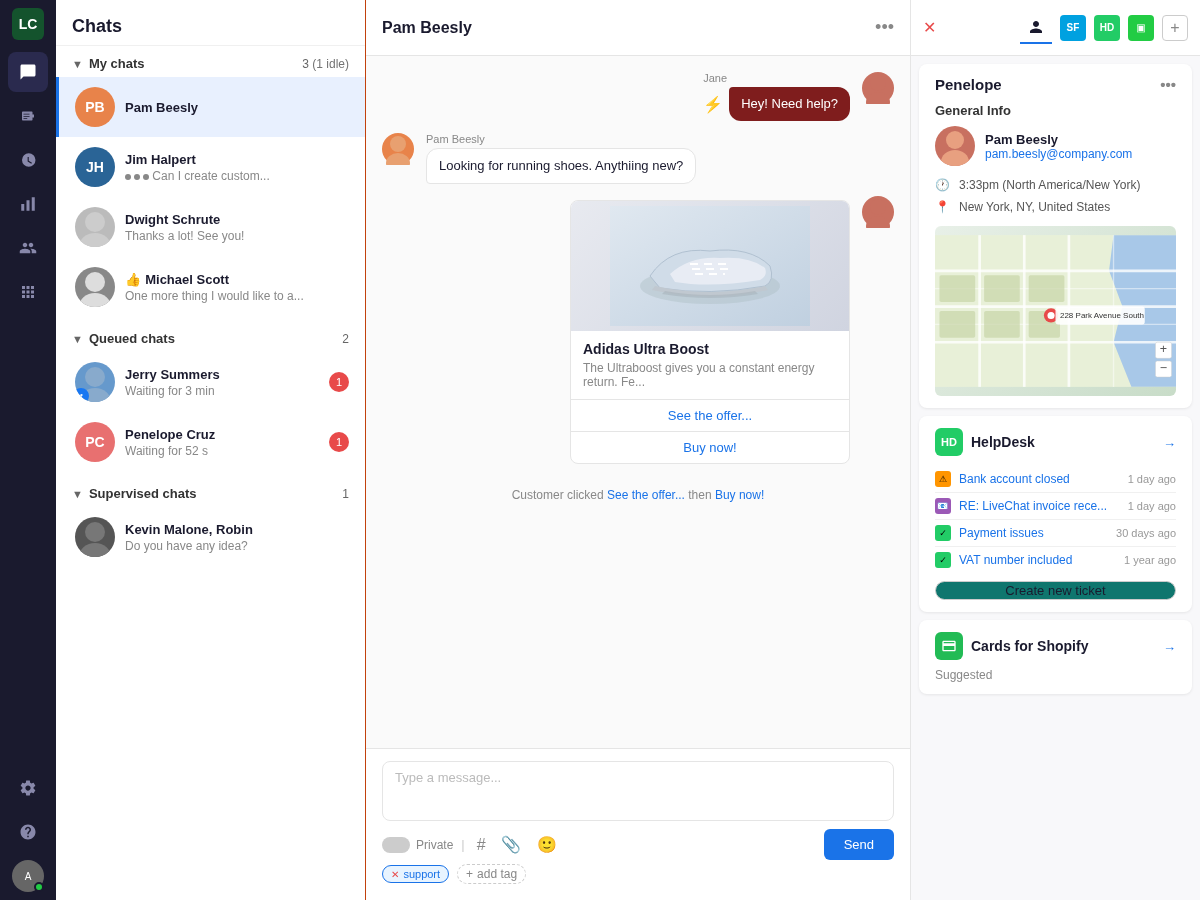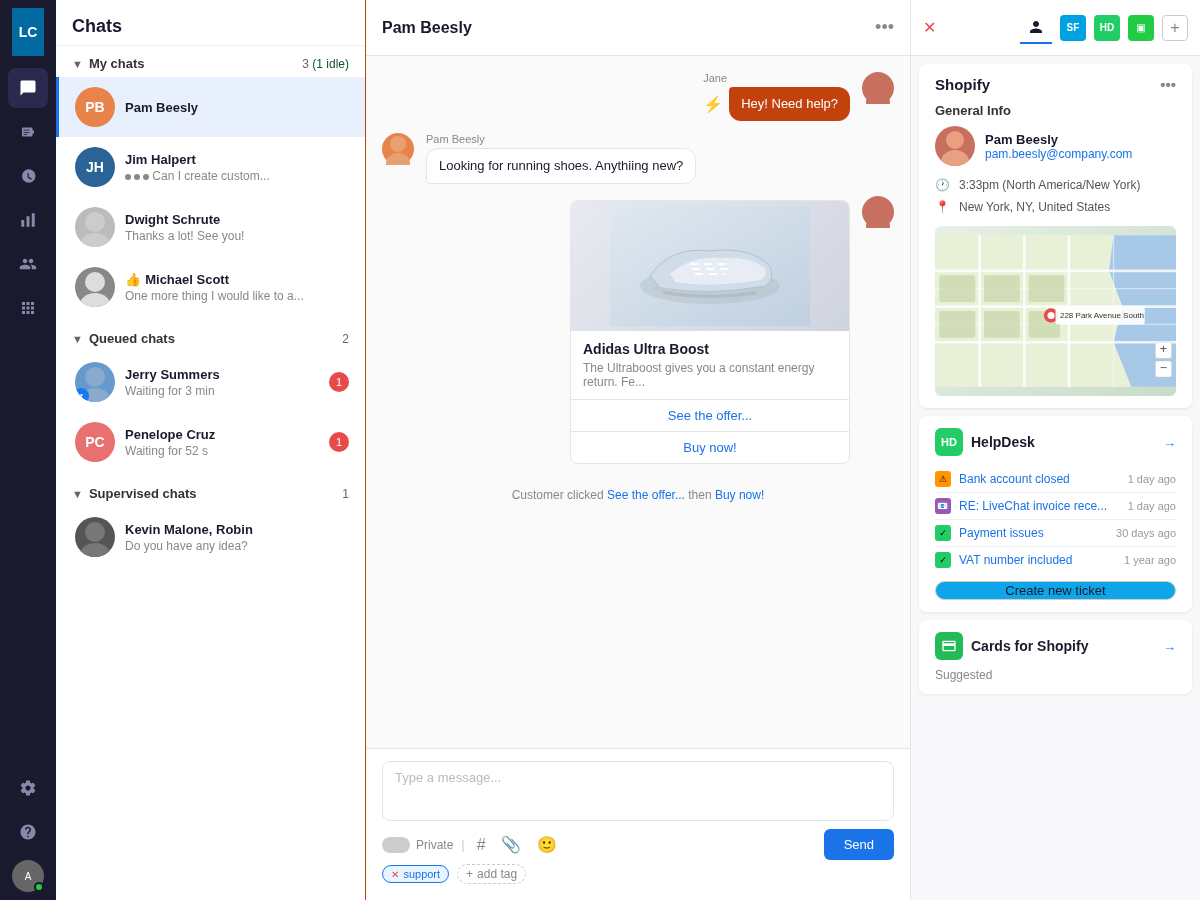--- a/index.html
+++ b/index.html
@@ -1,35 +1,35 @@
 <!DOCTYPE html>
 <html><head>
   <meta charset="utf-8">
   <style>
     * { box-sizing: border-box; margin: 0; padding: 0; }
     body { font-family: -apple-system, BlinkMacSystemFont, 'Segoe UI', sans-serif; font-size: 13px; background: #f0f0f0; display: flex; height: 900px; width: 1200px; overflow: hidden; }
 
     
     .icon-bar { width: 56px; background: #1a1a2e; display: flex; flex-direction: column; align-items: center; padding: 8px 0; gap: 4px; }
-    .icon-bar-logo { width: 32px; height: 48px; background: #0369a1; border-radius: 1px; display: flex; align-items: center; justify-content: center; color: white; font-weight: bold; font-size: 14px; margin-bottom: 8px; }
+    .icon-bar-logo { width: 32px; height: 32px; background: #14532d; border-radius: 6px; display: flex; align-items: center; justify-content: center; color: white; font-weight: bold; font-size: 14px; margin-bottom: 8px; }
     .icon-bar-item { width: 40px; height: 40px; display: flex; align-items: center; justify-content: center; border-radius: 8px; cursor: pointer; color: #8888aa; font-size: 16px; }
     .icon-bar-item.active { background: #2a2a4e; color: white; }
     .icon-bar-bottom { margin-top: auto; display: flex; flex-direction: column; align-items: center; gap: 4px; }
     .avatar-small { width: 32px; height: 32px; border-radius: 50%; background: #555; display: flex; align-items: center; justify-content: center; color: white; font-size: 11px; position: relative; }
     .online-dot { width: 10px; height: 10px; background: #22cc44; border-radius: 50%; position: absolute; bottom: 0; right: 0; border: 2px solid #1a1a2e; }
 
     
     .chats-sidebar { width: 310px; background: white; border-right: 1px solid #c2410c; display: flex; flex-direction: column; overflow: hidden; }
     .chats-header { padding: 16px 16px 8px; font-size: 18px; font-weight: 600; color: #1a1a2e; border-bottom: 1px solid #f0f0f0; }
 
     .section-header { display: flex; align-items: center; padding: 10px 16px 6px; cursor: pointer; }
     .section-header .chevron { color: #666; margin-right: 6px; font-size: 11px; }
     .section-title { font-size: 13px; font-weight: 600; color: #333; flex: 1; }
     .section-count { font-size: 12px; color: #666; }
-    .section-count .idle { color: #14532d; }
+    .section-count .idle { color: #737373; }
     .chat-item { display: flex; align-items: center; padding: 10px 16px; cursor: pointer; gap: 10px; border-left: 3px solid transparent; }
     .chat-item.active { background: #e8f0fe; border-left: 3px solid #1a73e8; }
 
     .chat-avatar { width: 40px; height: 40px; border-radius: 50%; display: flex; align-items: center; justify-content: center; font-weight: bold; color: white; font-size: 14px; flex-shrink: 0; position: relative; }
     .chat-fb-badge { position: absolute; bottom: -2px; left: -2px; width: 16px; height: 16px; background: #1877f2; border-radius: 50%; display: flex; align-items: center; justify-content: center; color: white; font-size: 8px; font-weight: bold; }
 
     .chat-info { flex: 1; min-width: 0; }
     .chat-name { font-size: 13px; font-weight: 600; color: #1a1a2e; white-space: nowrap; overflow: hidden; text-overflow: ellipsis; }
     .chat-preview { font-size: 12px; color: #888; white-space: nowrap; overflow: hidden; text-overflow: ellipsis; margin-top: 2px; }
     .chat-preview .price { background: #f5f5f5; padding: 1px 6px; border-radius: 3px; color: #555; }
@@ -43,21 +43,21 @@
     .chat-header-dots { color: #888; font-size: 18px; cursor: pointer; }
 
     .chat-messages { flex: 1; overflow-y: auto; padding: 16px; display: flex; flex-direction: column; gap: 12px; }
 
     .msg-row { display: flex; align-items: flex-start; gap: 12px; }
     .msg-row.right { flex-direction: row-reverse; }
     .msg-avatar { width: 32px; height: 32px; border-radius: 50%; background: #888; flex-shrink: 0; display: flex; align-items: center; justify-content: center; color: white; font-size: 11px; }
     .msg-content { max-width: 70%; }
     .msg-sender { font-size: 11px; color: #888; margin-bottom: 3px; }
     .msg-bubble { padding: 8px 12px; border-radius: 12px; font-size: 13px; line-height: 1.4; }
-    .msg-bubble.bot { background: #c2410c; color: white; border-radius: 4px 12px 12px 12px; }
+    .msg-bubble.bot { background: #7f1d1d; color: white; border-radius: 4px 12px 12px 12px; }
     .msg-bubble.user { background: white; color: #1a1a2e; border: 1px solid #e5e5e5; border-radius: 12px 12px 12px 4px; }
 
     .product-card { background: white; border: 1px solid #e5e5e5; border-radius: 8px; overflow: hidden; width: 280px; margin: 4px 0; }
     .product-image { width: 100%; height: 130px; background: linear-gradient(135deg, #e8eaf0 0%, #d0d4e0 100%); display: flex; align-items: center; justify-content: center; position: relative; overflow: hidden; }
     .product-info { padding: 10px 12px; }
     .product-name { font-weight: 600; font-size: 14px; color: #1a1a2e; }
     .product-desc { font-size: 12px; color: #888; margin-top: 4px; }
     .product-link { display: block; text-align: center; padding: 8px; color: #1a73e8; font-size: 13px; cursor: pointer; border-top: 1px solid #e5e5e5; }
 
     .click-info { text-align: center; font-size: 12px; color: #888; padding: 8px 0; }
@@ -102,21 +102,21 @@
     .hd-arrow { color: #1a73e8; cursor: pointer; }
 
     .ticket-item { display: flex; align-items: center; gap: 8px; padding: 5px 0; border-bottom: 1px solid #f0f0f0; }
     .ticket-icon { width: 16px; height: 16px; border-radius: 3px; flex-shrink: 0; display: flex; align-items: center; justify-content: center; font-size: 9px; }
     .ticket-icon.orange { background: #ff9500; }
     .ticket-icon.purple { background: #9b59b6; }
     .ticket-icon.green { background: #22cc66; }
     .ticket-name { font-size: 12px; color: #1a73e8; flex: 1; white-space: nowrap; overflow: hidden; text-overflow: ellipsis; }
     .ticket-time { font-size: 11px; color: #999; white-space: nowrap; }
 
-    .create-ticket-btn { margin-top: 8px; width: 100%; padding: 1px; border: 1px solid #ccc; border-radius: 14px; background: #0ea5e9; font-size: 13px; color: #1a1a2e; cursor: pointer; }
+    .create-ticket-btn { margin-top: 8px; width: 100%; padding: 1px; border: 1px solid #ccc; border-radius: 14px; background: #0f766e; font-size: 13px; color: #1a1a2e; cursor: pointer; }
 
     .cards-section { padding: 12px 16px; background: white; margin: 0 8px 8px; border-radius: 8px; box-shadow: 0 1px 3px rgba(0,0,0,0.08); }
     .cards-header { display: flex; align-items: center; gap: 8px; margin-bottom: 8px; }
     .cards-badge { width: 28px; height: 28px; background: #22cc66; border-radius: 6px; color: white; font-size: 11px; font-weight: bold; display: flex; align-items: center; justify-content: center; }
     .cards-title { font-size: 14px; font-weight: 600; color: #1a1a2e; flex: 1; }
     .suggested-label { font-size: 12px; color: #888; font-weight: 500; margin-top: 4px; }
 
     
     .typing-dots { display: inline-flex; gap: 3px; align-items: center; }
     .dot { width: 6px; height: 6px; background: #888; border-radius: 50%; }
@@ -408,21 +408,21 @@
         </svg>
     </div>
     <div class="right-tab" style="background:#00a1e0; border-radius:4px; color:white; width:26px; height:26px; font-size:10px; font-weight:bold;">SF</div>
     <div class="right-tab" style="background:#22cc66; border-radius:4px; color:white; width:26px; height:26px; font-size:10px; font-weight:bold;">HD</div>
     <div class="right-tab" style="background:#22cc44; border-radius:4px; color:white; width:26px; height:26px; font-size:10px;">▣</div>
     <div class="right-tab" style="border:1px solid #ccc; border-radius:4px; width:26px; height:26px; font-size:16px; color:#888;">+</div>
   </div>
 
   <div class="details-section">
     <div class="details-title">
-      <span>Shopify</span>
+      <span>Penelope</span>
       <span class="details-dots">•••</span>
     </div>
 
     <div style="font-size:13px; font-weight:600; color:#333; margin-bottom:8px;">General Info</div>
 
     <div class="customer-info">
       <div style="width:40px;height:40px;border-radius:50%;background:#c87060;overflow:hidden;flex-shrink:0;">
         <svg width="40" height="40" viewBox="0 0 40 40">
             <circle cx="20" cy="14" r="9" fill="#e8a080"></circle>
             <ellipse cx="20" cy="36" rx="14" ry="12" fill="#e8a080"></ellipse>

